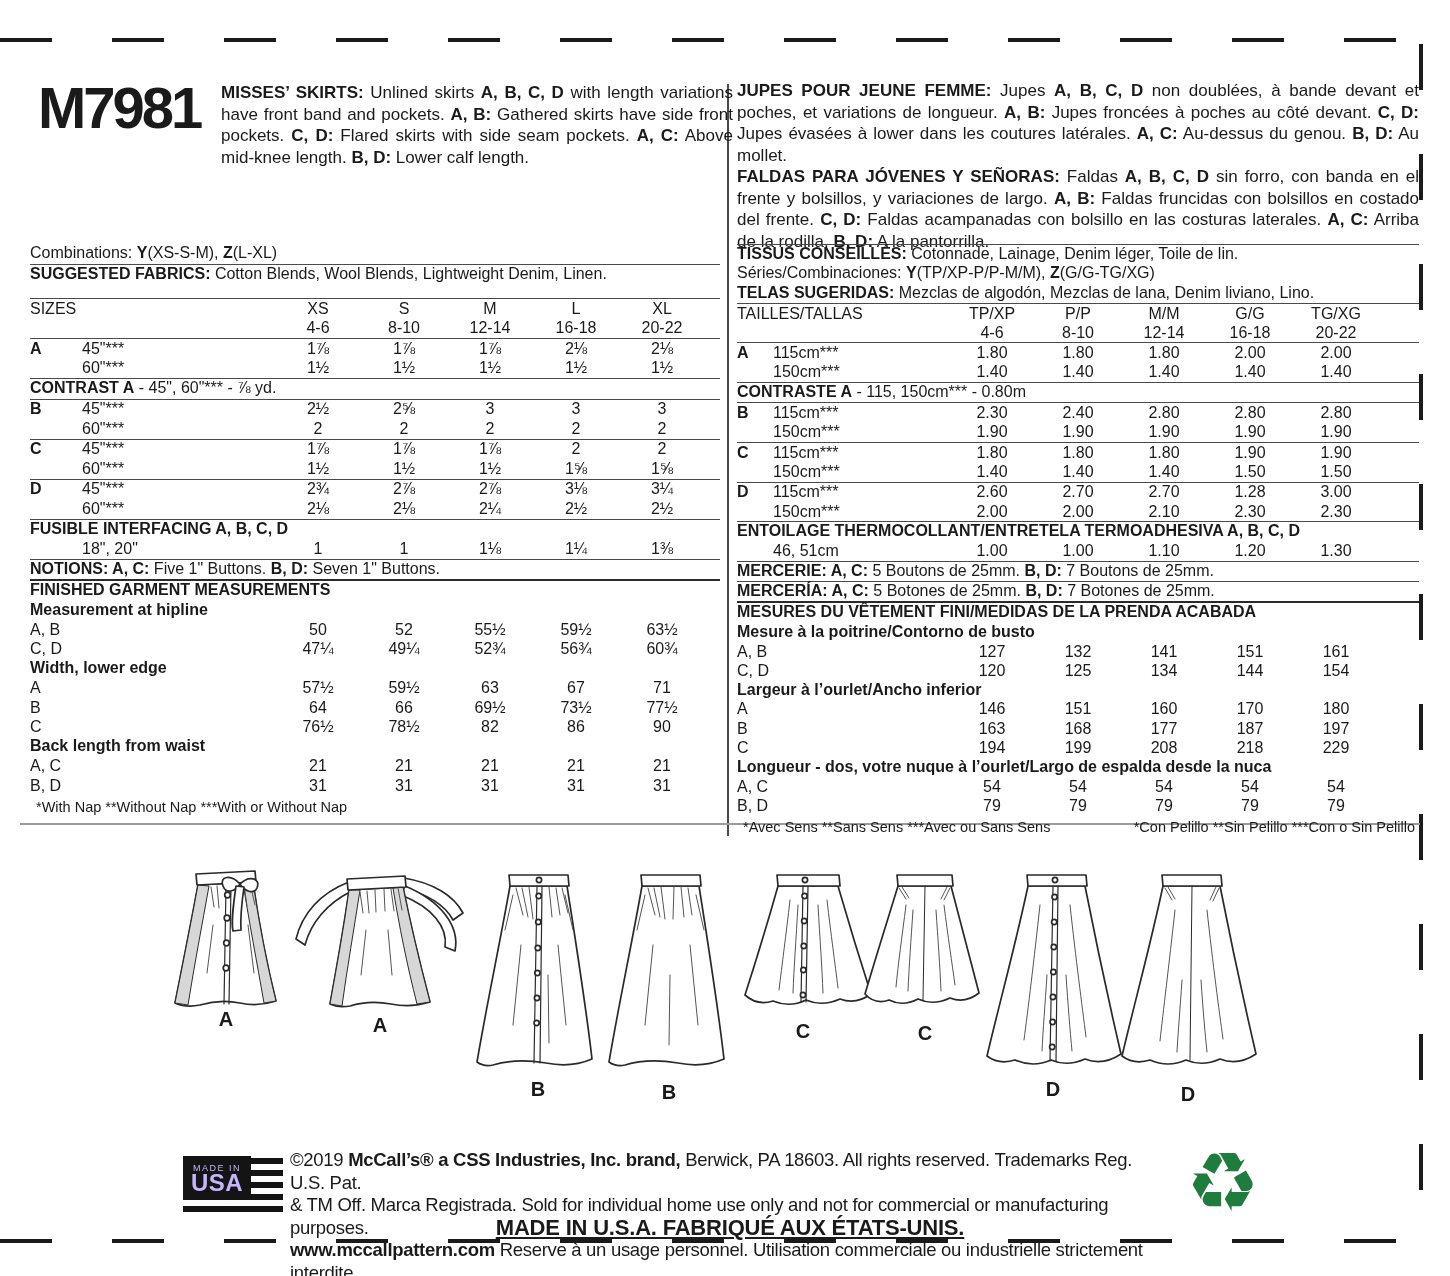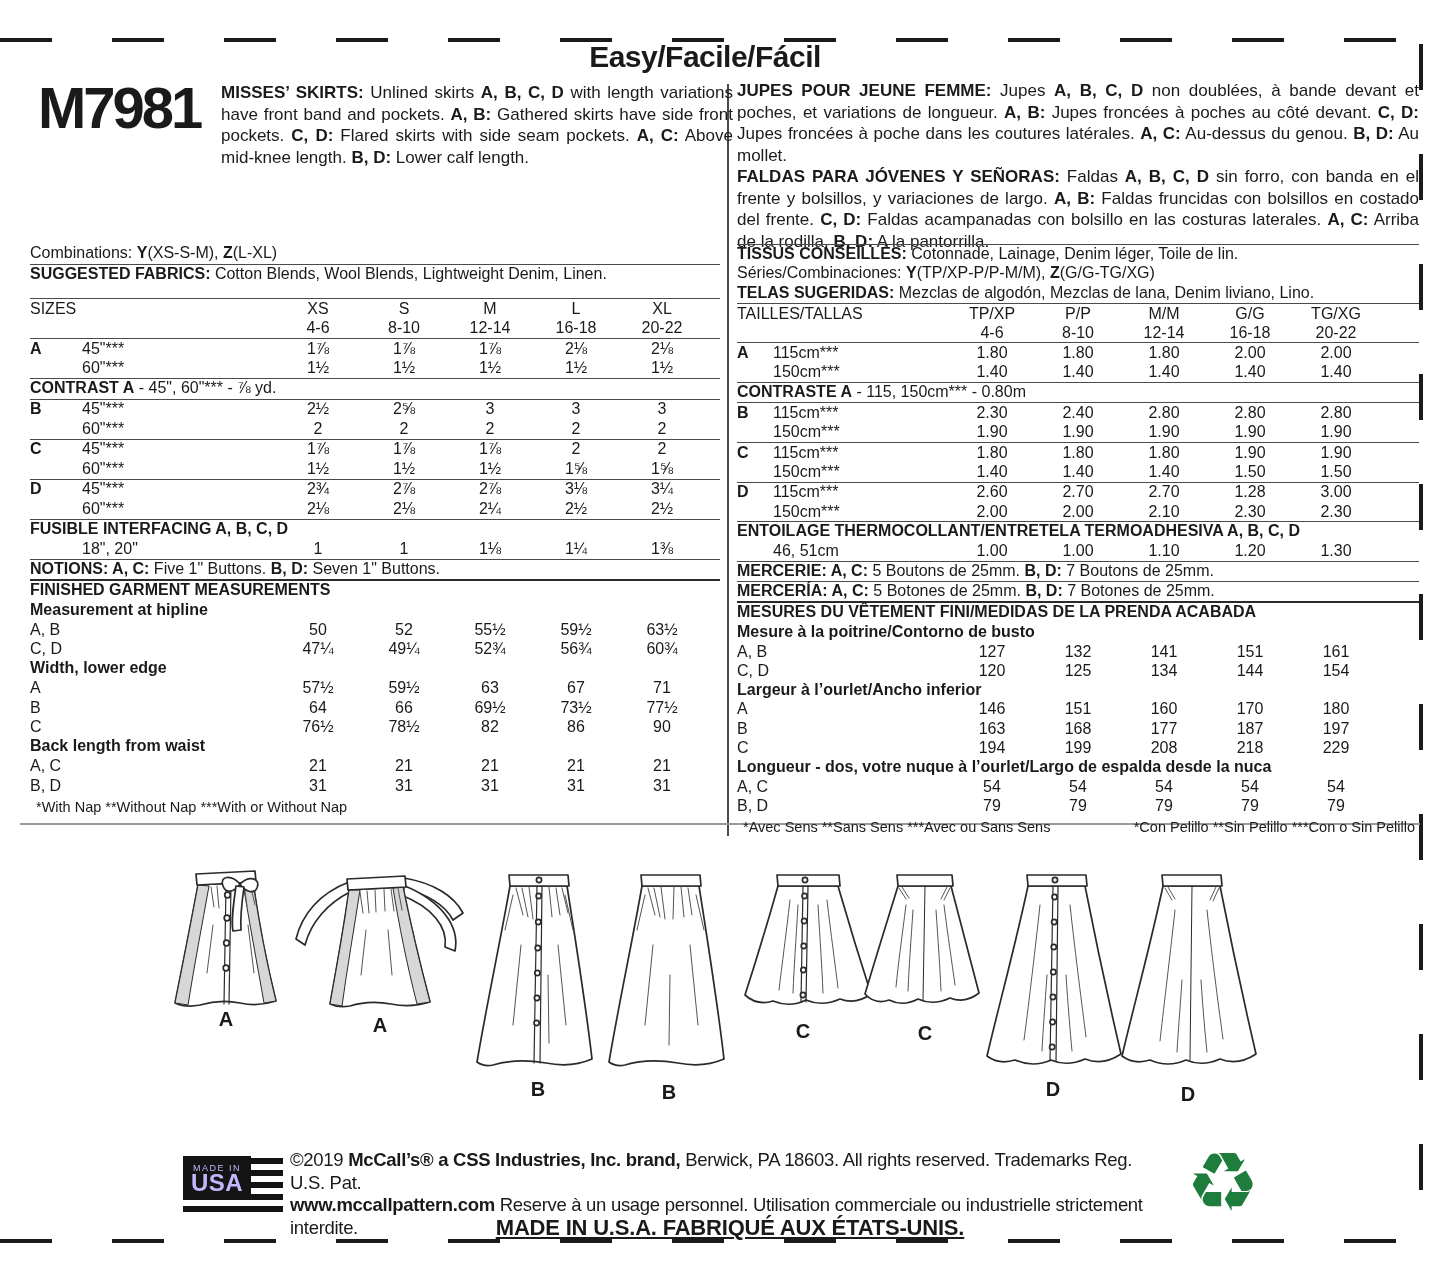--- a/index.html
+++ b/index.html
@@ -66,26 +66,25 @@
 <body>
 
 <div id="canvas">
 
   <div class="top-dash"></div>
   <div class="right-dash"></div>
   <div class="bottom-dash"></div>
   <div class="col-divider"></div>
   <div class="tables-bottom-rule"></div>
 
-  <div class="title">Easy/Facile/Fácil</div>
   <div class="pattern-number">M7981</div>
 
   <div class="desc desc-en"><b>MISSES’ SKIRTS:</b><span> Unlined skirts </span><b>A, B, C, D</b><span> with length variations have front band and pockets. </span><b>A, B:</b><span> Gathered skirts have side front pockets. </span><b>C, D:</b><span> Flared skirts with side seam pockets. </span><b>A, C:</b><span> Above mid-knee length. </span><b>B, D:</b><span> Lower calf length.</span></div>
   <div class="desc desc-right">
-    <div><b>JUPES POUR JEUNE FEMME:</b><span> Jupes </span><b>A, B, C, D</b><span> non doublées, à bande devant et poches, et variations de longueur. </span><b>A, B:</b><span> Jupes froncées à poches au côté devant. </span><b>C, D:</b><span> Jupes froncées à poche dans les coutures latérales. </span><b>A, C:</b><span> Au-dessus du genou. </span><b>B, D:</b><span> Au mollet.</span></div>
+    <div><b>JUPES POUR JEUNE FEMME:</b><span> Jupes </span><b>A, B, C, D</b><span> non doublées, à bande devant et poches, et variations de longueur. </span><b>A, B:</b><span> Jupes froncées à poches au côté devant. </span><b>C, D:</b><span> Jupes évasées à lower dans les coutures latérales. </span><b>A, C:</b><span> Au-dessus du genou. </span><b>B, D:</b><span> Au mollet.</span></div>
     <div><b>FALDAS PARA JÓVENES Y SEÑORAS:</b><span> Faldas </span><b>A, B, C, D</b><span> sin forro, con banda en el frente y bolsillos, y variaciones de largo. </span><b>A, B:</b><span> Faldas fruncidas con bolsillos en costado del frente. </span><b>C, D:</b><span> Faldas acampanadas con bolsillo en las costuras laterales. </span><b>A, C:</b><span> Arriba de la rodilla. </span><b>B, D:</b><span> A la pantorrilla.</span></div>
   </div>
 
   <div class="tcol left-col">
       <div class="trow rich"><span>Combinations: </span><b>Y</b><span>(XS-S-M), </span><b>Z</b><span>(L-XL)</span></div>
       <div class="trow rich line"><b>SUGGESTED FABRICS:</b><span> Cotton Blends, Wool Blends, Lightweight Denim, Linen.</span></div>
       <div style="height: 14px;"></div>
       <div class="trow cols line">
         <div class="labelcell"><span>SIZES</span></div>
         <div class="cell">XS</div>
@@ -575,20 +574,21 @@
 
   <div class="usa-flag">
     <div class="flag-stripes"></div>
     <div class="flag-canton">
       <span class="flag-madein">MADE IN</span>
       <span class="flag-usa">USA</span>
     </div>
   </div>
   <div class="footer-lines">
     <div><span>©2019 </span><b>McCall’s® a CSS Industries, Inc. brand,</b><span> Berwick, PA 18603. All rights reserved. Trademarks Reg. U.S. Pat.</span></div>
+    <div><span>&amp; TM Off. Marca Registrada. Sold for individual home use only and not for commercial or manufacturing purposes.</span></div>
     <div><b>www.mccallpattern.com</b><span>  Reserve à un usage personnel. Utilisation commerciale ou industrielle strictement interdite.</span></div>
   </div>
   <div class="made-line">MADE IN U.S.A.  FABRIQUÉ AUX ÉTATS-UNIS.</div>
   <div class="recycle" style="color: rgb(30, 124, 60);">
     <span>♻</span>
   </div>
 
 </div>
 
 </body></html>

